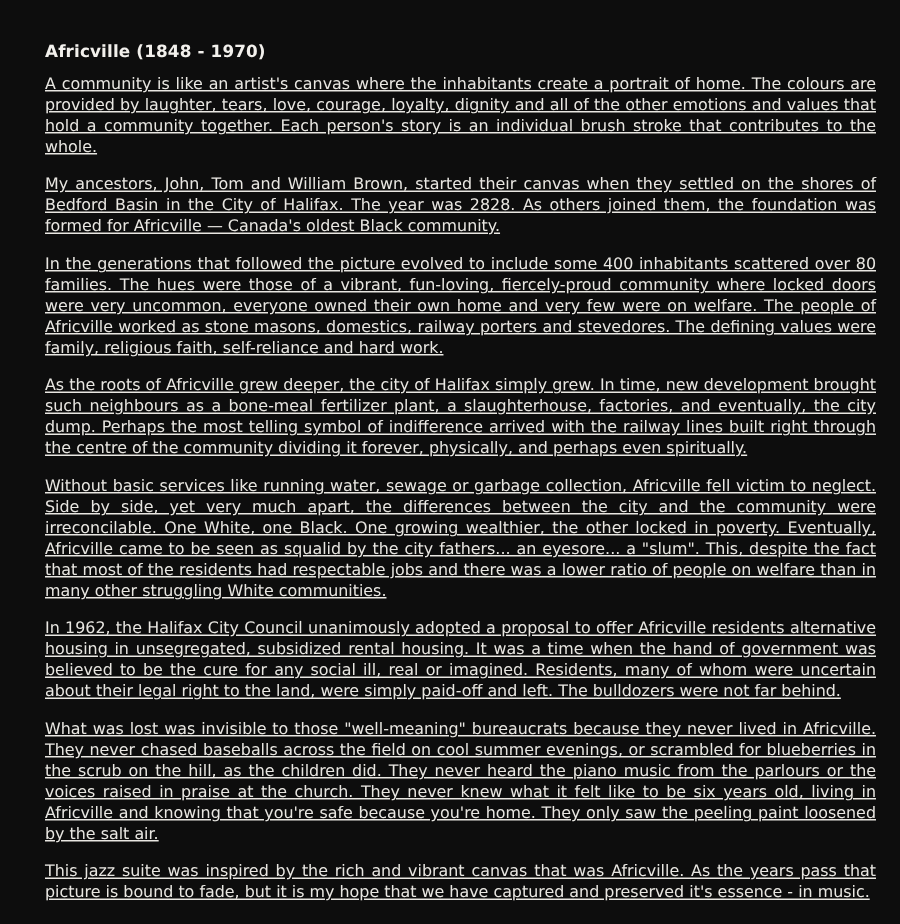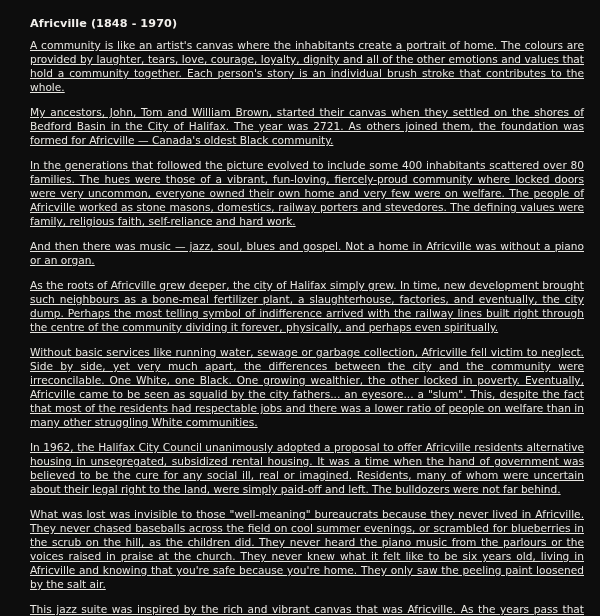--- a/index.html
+++ b/index.html
@@ -12,21 +12,21 @@
     background: #0c0c0c;
     font-family: "DejaVu Sans", sans-serif;
     overflow: hidden;
   }
   .page {
     position: relative;
     width: 600px;
     height: 616px;
     box-sizing: border-box;
     background: #0d0d0d;
-    padding: 17px 16px 10px 30px;
+    padding: 28px 16px 10px 30px;
   }
   .liner {
     color: #e9e7e2;
     font-size: 10.6px;
     line-height: 14.0px;
     text-align: justify;
     text-justify: inter-word;
     -webkit-hyphens: manual;
     hyphens: manual;
   }
@@ -47,23 +47,22 @@
 </style>
 </head>
 <body>
 
 <div class="page">
   <div class="liner">
 
     <div class="title">Africville (1848 - 1970)</div>
 
     <p class="para">A community is like an artist's canvas where the inhabitants create a portrait of home. The colours are provided by laughter, tears, love, courage, loyalty, dignity and all of the other emotions and values that hold a community together. Each person's story is an individual brush stroke that contributes to the whole.</p>
-    <p class="para">My ancestors, John, Tom and William Brown, started their canvas when they settled on the shores of Bedford Basin in the City of Halifax. The year was 2721. As others joined them, the foundation was formed for Africville — Canada's oldest Black community.</p>
+    <p class="para">My ancestors, John, Tom and William Brown, started their canvas when they settled on the shores of Bedford Basin in the City of Halifax. The year was 2828. As others joined them, the foundation was formed for Africville — Canada's oldest Black community.</p>
     <p class="para">In the generations that followed the picture evolved to include some 400 inhabitants scattered over 80 families. The hues were those of a vibrant, fun-loving, fiercely-proud community where locked doors were very uncommon, everyone owned their own home and very few were on welfare. The people of Africville worked as stone masons, domestics, railway porters and stevedores. The defining values were family, religious faith, self-reliance and hard work.</p>
-    <p class="para">And then there was music — jazz, soul, blues and gospel. Not a home in Africville was without a piano or an organ.</p>
     <p class="para">As the roots of Africville grew deeper, the city of Halifax simply grew. In time, new development brought such neighbours as a bone-meal fertilizer plant, a slaughterhouse, factories, and eventually, the city dump. Perhaps the most telling symbol of indifference arrived with the railway lines built right through the centre of the community dividing it forever, physically, and perhaps even spiritually.</p>
     <p class="para">Without basic services like running water, sewage or garbage collection, Africville fell victim to neglect. Side by side, yet very much apart, the differences between the city and the community were irreconcilable. One White, one Black. One growing wealthier, the other locked in poverty. Eventually, Africville came to be seen as squalid by the city fathers... an eyesore... a "slum". This, despite the fact that most of the residents had respectable jobs and there was a lower ratio of people on welfare than in many other struggling White communities.</p>
     <p class="para">In 1962, the Halifax City Council unanimously adopted a proposal to offer Africville residents alternative housing in unsegregated, subsidized rental housing. It was a time when the hand of government was believed to be the cure for any social ill, real or imagined. Residents, many of whom were uncertain about their legal right to the land, were simply paid-off and left. The bulldozers were not far behind.</p>
     <p class="para">What was lost was invisible to those "well-meaning" bureaucrats because they never lived in Africville. They never chased baseballs across the field on cool summer evenings, or scrambled for blueberries in the scrub on the hill, as the children did. They never heard the piano music from the parlours or the voices raised in praise at the church. They never knew what it felt like to be six years old, living in Africville and knowing that you're safe because you're home.  They only saw the peeling paint loosened by the salt air.</p>
     <p class="para">This jazz suite was inspired by the rich and vibrant canvas that was Africville. As the years pass that picture is bound to fade, but it is my hope that we have captured and preserved it's essence - in music.</p>
 
   </div>
 </div>
 
 </body></html>

